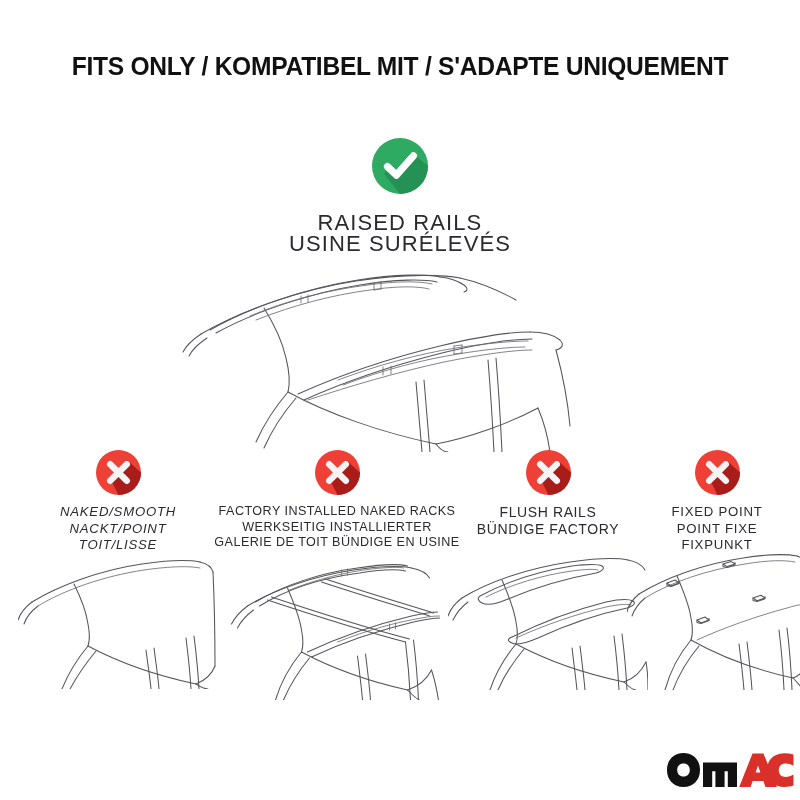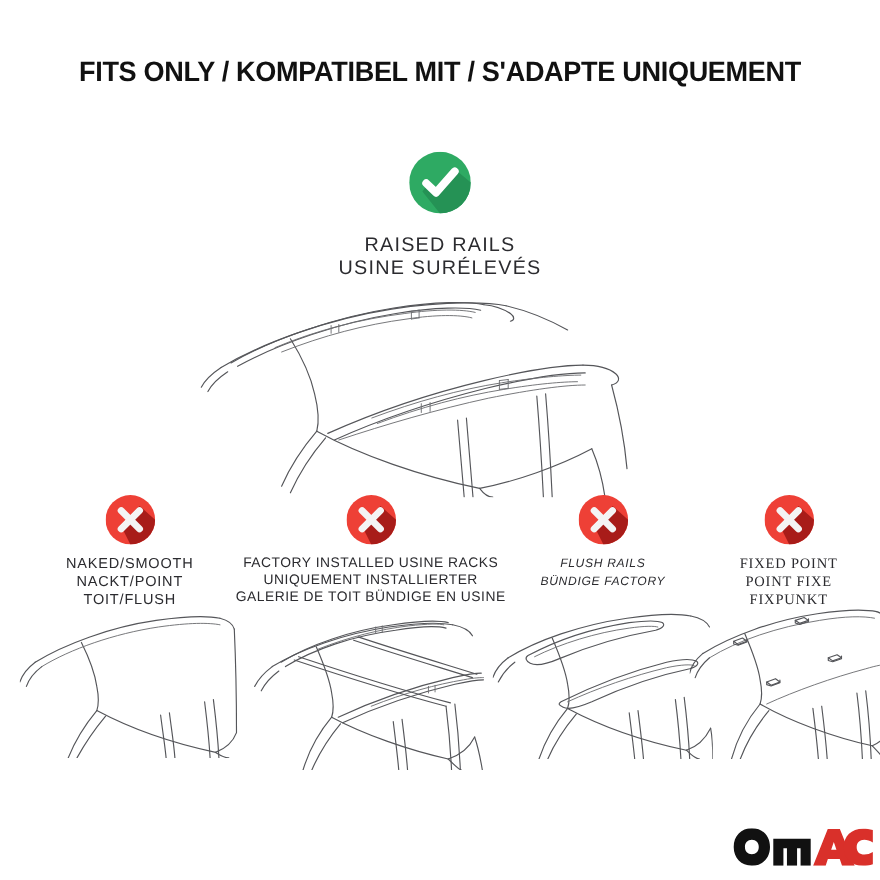--- a/index.html
+++ b/index.html
@@ -47,21 +47,21 @@
     width: 56px;
     height: 56px;
     margin: 0 auto;
     position: relative;
   }
   .check-badge svg { display: block; }
 
   .primary-labels {
     margin-top: 18px;
     color: #2b2b2f;
-    font-size: 18px;
+    font-size: 22px;
     font-weight: normal;
     letter-spacing: 1.1px;
     line-height: 21px;
   }
 
   
   .hero-art {
     position: absolute;
     top: 272px;
     left: 178px;
@@ -75,43 +75,43 @@
     top: 450px;
     left: 0;
     width: 800px;
     height: 260px;
   }
   .col {
     position: absolute;
     top: 0;
     text-align: center;
   }
-  .col-0 { left: 8px;   width: 220px; }
+  .col-0 { left: 8px;   width: 220px; font-style: italic; }
   .col-1 { left: 212px; width: 250px; }
   .col-2 { left: 452px; width: 192px; }
-  .col-3 { left: 634px; width: 166px; font-family: Liberation Serif, serif; }
+  .col-3 { left: 634px; width: 166px; }
 
   .x-badge {
     width: 45px;
     height: 45px;
     margin: 0 auto;
     position: relative;
   }
   .x-badge svg { display: block; }
 
   .col-labels {
     margin-top: 9px;
     color: #2b2b2f;
     font-size: 13.2px;
     letter-spacing: 0.75px;
     line-height: 16.5px;
     white-space: nowrap;
   }
   .col-1 .col-labels { font-size: 12.6px; letter-spacing: 0.45px; line-height: 15.5px; }
-  .col-2 .col-labels { font-size: 11px; letter-spacing: 0.6px; font-style: italic; }
+  .col-2 .col-labels { font-size: 14px; letter-spacing: 0.6px; }
 
   .col-art {
     position: absolute;
     left: 50%;
     transform: translateX(-50%);
   }
   .col-0 .col-art { top: 104px; width: 200px; height: 135px; }
   .col-1 .col-art { top: 110px; width: 215px; height: 140px; }
   .col-2 .col-art { top: 102px; width: 200px; height: 138px; }
   .col-3 .col-art { top: 100px; width: 180px; height: 140px; }
@@ -207,21 +207,21 @@
         <path d="M22.5 45 A22.5 22.5 0 0 0 45 22.5 L31 10 L22 19 L14 28 Z" fill="#a81c19"></path>
         <g stroke="#f4f4f4" stroke-width="6.4" stroke-linecap="round">
           <line x1="14.2" y1="14.2" x2="30.8" y2="30.8"></line>
           <line x1="30.8" y1="14.2" x2="14.2" y2="30.8"></line>
         </g>
       </svg>
     </div>
     <div class="col-labels">
       <div>NAKED/SMOOTH</div>
       <div>NACKT/POINT</div>
-      <div>TOIT/FLUSH</div>
+      <div>TOIT/LISSE</div>
     </div>
     <div class="col-art">
       <svg width="200" height="135" viewBox="0 0 200 135">
         <path class="line" d="M14,48 C40,32 82,16 124,10 C152,6 172,6 182,8"></path>
         <path class="line" d="M56,30 C62,42 68,56 70,70 C72,80 72,86 70,92"></path>
         <path class="line" d="M70,92 C100,108 140,122 178,130"></path>
         <path class="line" d="M182,8 C190,10 194,14 195,18"></path>
         <path class="line" d="M178,130 C188,126 194,120 197,112"></path>
         <path class="line" d="M195,18 C196,40 197,74 197,112"></path>
 
@@ -245,22 +245,22 @@
       <svg width="45" height="45" viewBox="0 0 45 45">
         <circle cx="22.5" cy="22.5" r="22.5" fill="#ee4036"></circle>
         <path d="M22.5 45 A22.5 22.5 0 0 0 45 22.5 L31 10 L22 19 L14 28 Z" fill="#a81c19"></path>
         <g stroke="#f4f4f4" stroke-width="6.4" stroke-linecap="round">
           <line x1="14.2" y1="14.2" x2="30.8" y2="30.8"></line>
           <line x1="30.8" y1="14.2" x2="14.2" y2="30.8"></line>
         </g>
       </svg>
     </div>
     <div class="col-labels">
-      <div>FACTORY INSTALLED USINE RACKS</div>
-      <div>UNIQUEMENT INSTALLIERTER</div>
+      <div>FACTORY INSTALLED NAKED RACKS</div>
+      <div>WERKSEITIG INSTALLIERTER</div>
       <div>GALERIE DE TOIT BÜNDIGE EN USINE</div>
     </div>
     <div class="col-art">
       <svg width="215" height="140" viewBox="0 0 215 140">
 
         <path class="line" d="M18,46 C44,30 84,16 124,10 C152,6 172,6 182,8"></path>
         <path class="line" d="M58,28 C64,42 70,56 72,70 C74,80 74,86 72,92"></path>
         <path class="line" d="M72,92 C102,108 142,122 178,130"></path>
         <path class="line" d="M178,130 C190,126 198,118 202,110"></path>
         <path class="line" d="M182,8 C192,10 198,14 200,18"></path>

